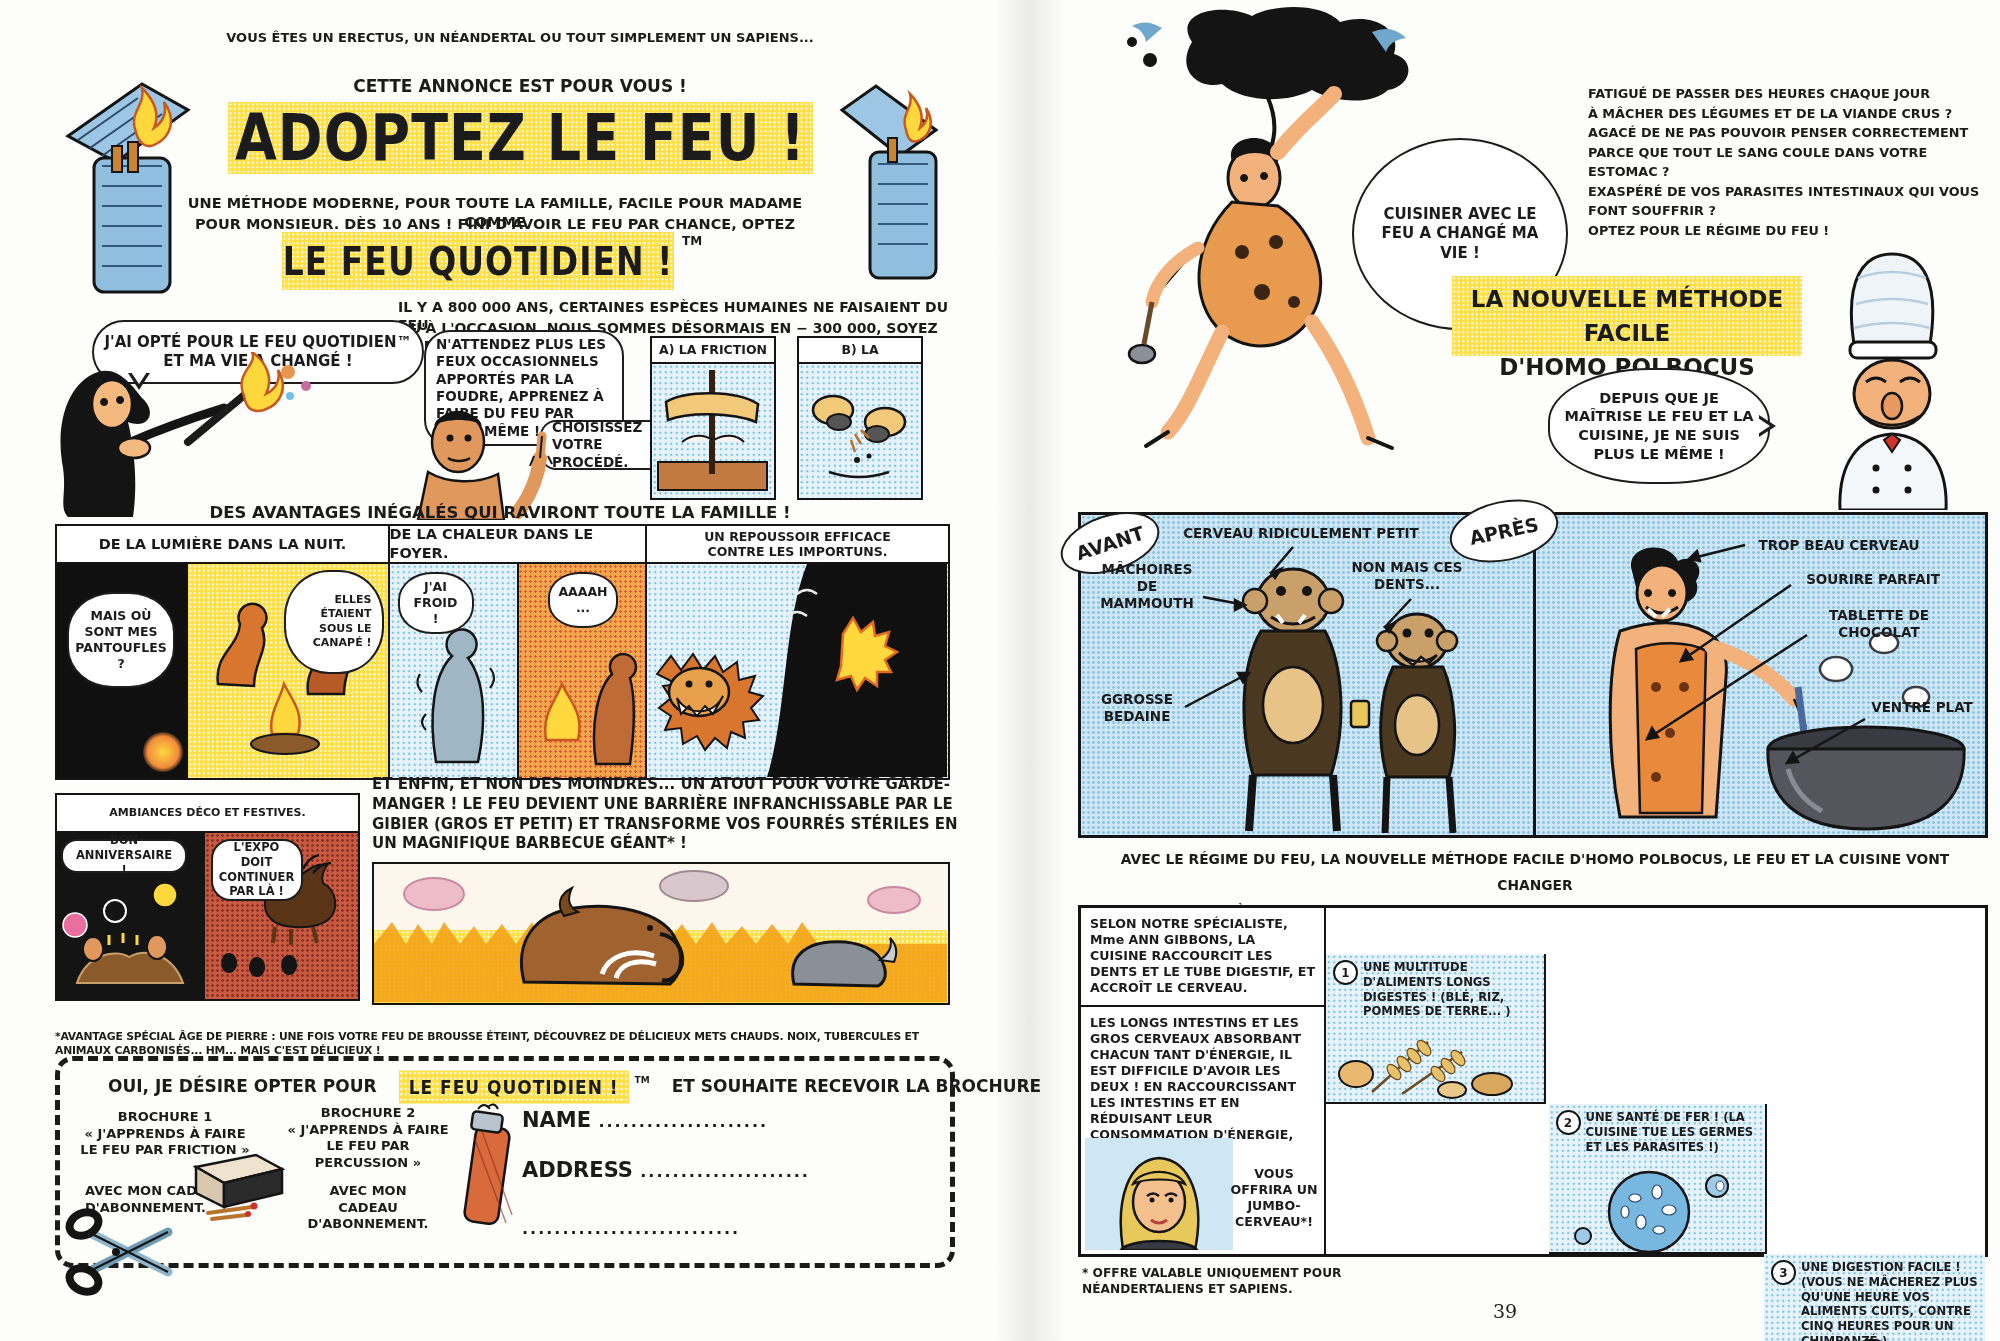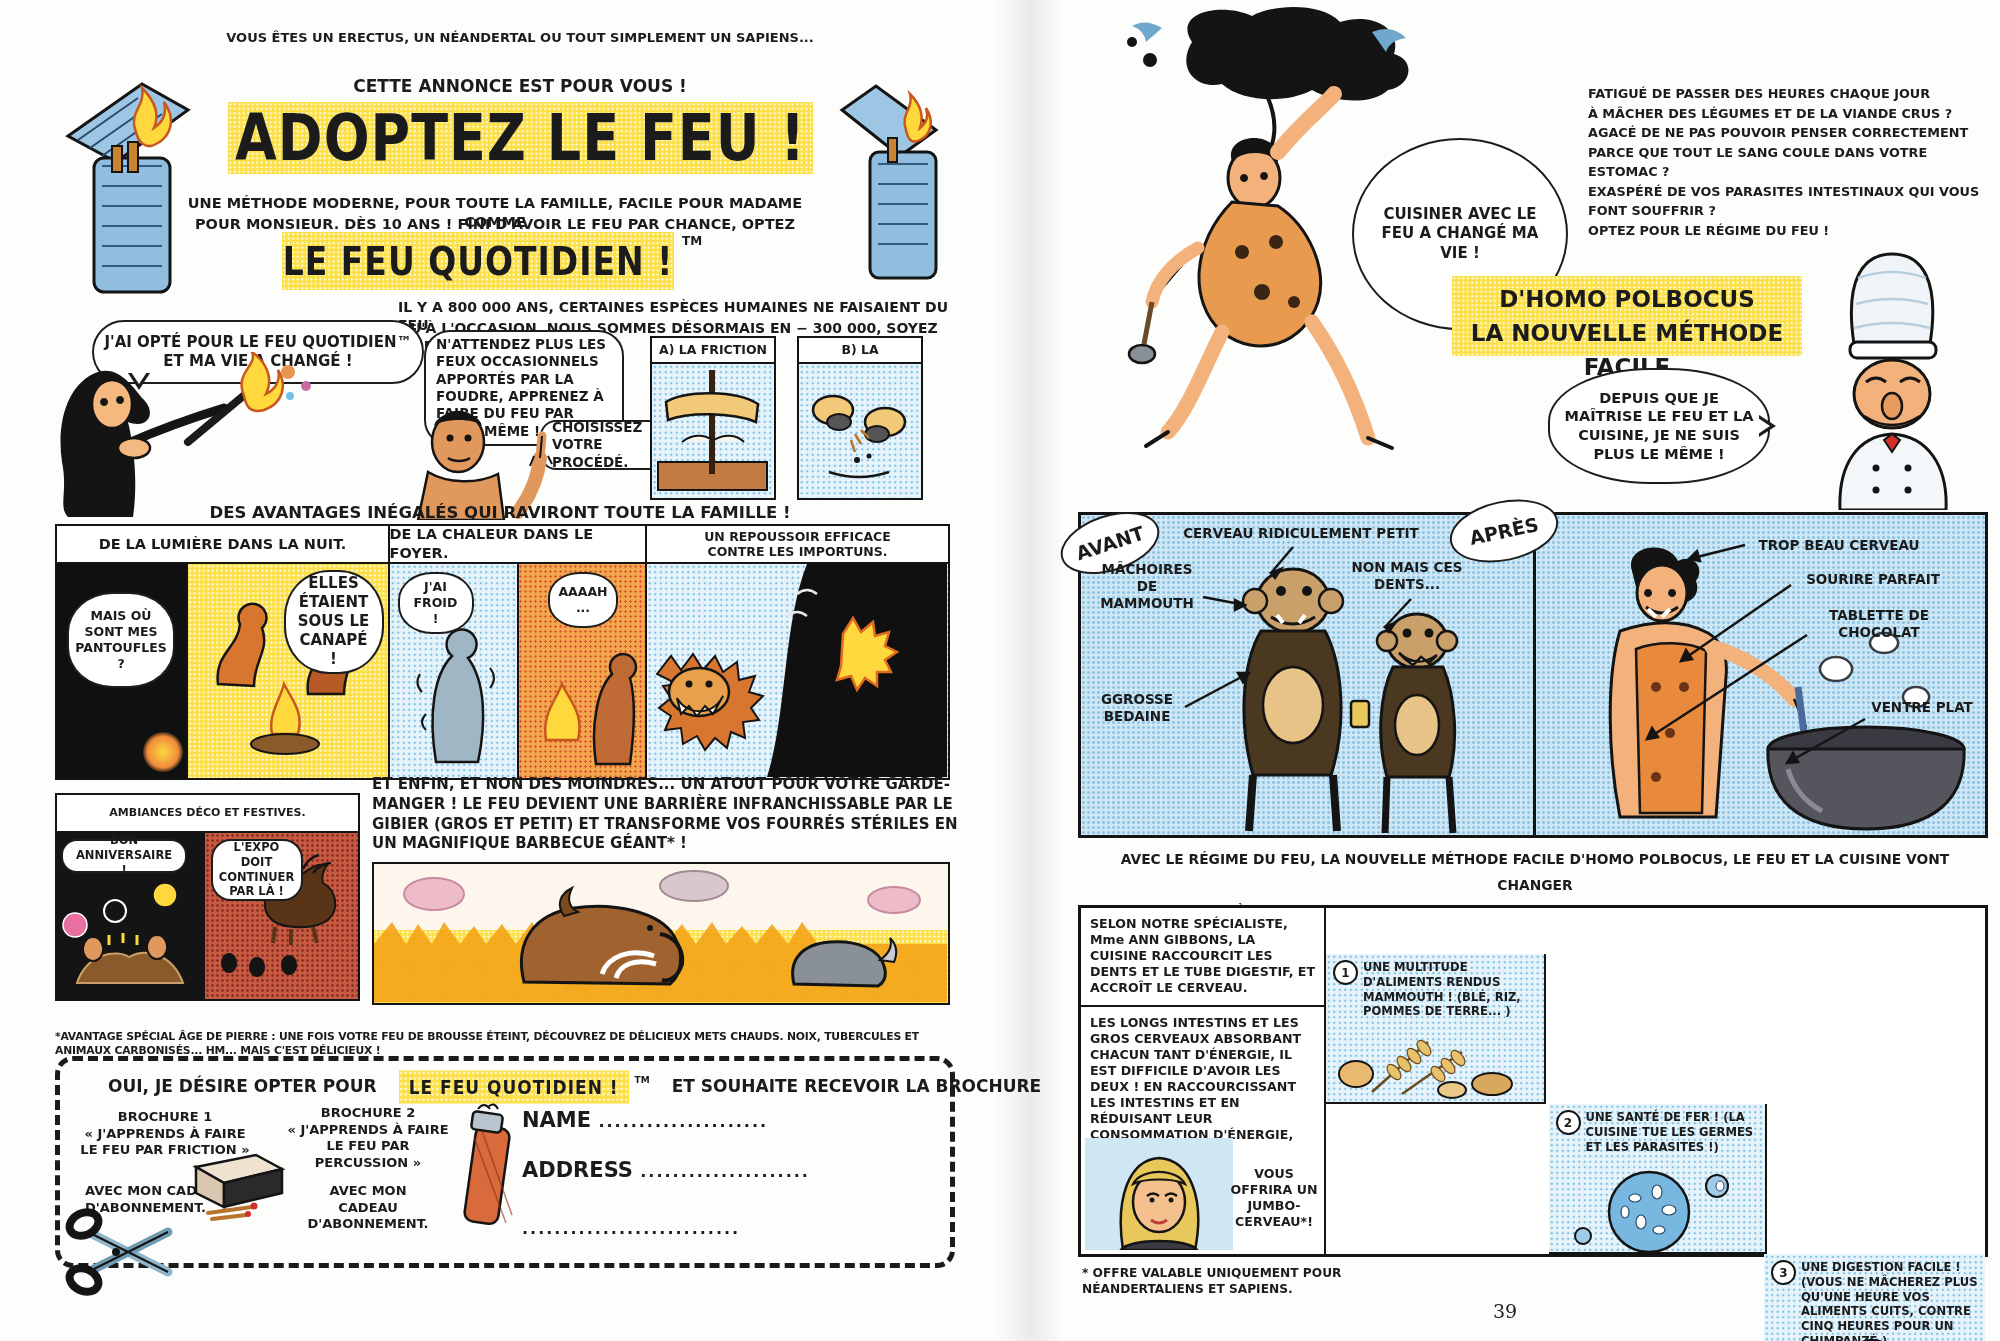--- a/index.html
+++ b/index.html
@@ -164,21 +164,21 @@
            background:radial-gradient(circle,#ffd83e 0%,#f08c3c 55%,rgba(16,16,16,0) 75%);"></div>
     </div>
 
     <div class="panel dots-yellow" style="position:absolute;left:130.5px;top:37.5px;width:204px;height:218px;">
       <svg width="199" height="213" viewBox="0 0 199 213" style="position:absolute;left:0;top:0;">
         <path d="M30,120 C26,90 50,84 52,60 a14,14 0 1,1 22,4 C82,86 66,96 66,122 Z" fill="#d8762f" stroke="#141414" stroke-width="2.5"></path>
         <path d="M120,130 C116,100 140,94 142,72 a13,13 0 1,1 20,4 C170,96 156,104 156,130 Z" fill="#b85a26" stroke="#141414" stroke-width="2.5"></path>
         <path d="M84,170 C80,150 92,136 96,120 C104,136 116,148 110,170 Z" fill="#ffd83e" stroke="#c8581f" stroke-width="2.5"></path>
         <ellipse cx="97" cy="180" rx="34" ry="10" fill="#8a5a2a" stroke="#141414" stroke-width="2"></ellipse>
       </svg>
-      <div class="bub txt ctr" style="left:96px;top:6px;width:100px;height:104px;border-radius:45%;font-size:15px;">
+      <div class="bub txt ctr" style="left:96px;top:6px;width:100px;height:104px;border-radius:45%;font-size:11px;text-align:right;">
         <span>ELLES ÉTAIENT SOUS LE CANAPÉ !</span>
       </div>
     </div>
 
     <div class="panel dots-orange" style="position:absolute;left:461px;top:37.5px;width:132px;height:218px;">
       <svg width="127" height="213" viewBox="0 0 127 213" style="position:absolute;left:0;top:0;">
         <path d="M28,176 C24,150 36,140 44,120 C52,138 66,148 60,176 Z" fill="#ffd83e" stroke="#c8581f" stroke-width="2.5"></path>
         <path d="M78,200 C72,160 80,124 94,110 a13,13 0 1,1 18,4 C118,136 116,170 112,200 Z" fill="#c06a36" stroke="#141414" stroke-width="2.5"></path>
       </svg>
       <div class="bub txt ctr" style="left:30px;top:8px;width:70px;height:56px;border-radius:45%;font-size:12.5px;">
@@ -351,22 +351,22 @@
     <div>FATIGUÉ DE PASSER DES HEURES CHAQUE JOUR</div>
     <div>À MÂCHER DES LÉGUMES ET DE LA VIANDE CRUS ?</div>
     <div>AGACÉ DE NE PAS POUVOIR PENSER CORRECTEMENT</div>
     <div>PARCE QUE TOUT LE SANG COULE DANS VOTRE ESTOMAC ?</div>
     <div>EXASPÉRÉ DE VOS PARASITES INTESTINAUX QUI VOUS</div>
     <div>FONT SOUFFRIR ?</div>
     <div>OPTEZ POUR LE RÉGIME DU FEU !</div>
   </div>
 
   <div class="abs dots-yellow ctr" style="left:1452px;top:276px;width:350px;height:80px;padding-top:6px;box-sizing:border-box;">
+    <div class="txt" style="font-size:23px;line-height:34px;">LA NOUVELLE MÉTHODE FACILE</div>
     <div class="txt" style="font-size:23px;line-height:34px;">D'HOMO POLBOCUS</div>
-    <div class="txt" style="font-size:23px;line-height:34px;">LA NOUVELLE MÉTHODE FACILE</div>
   </div>
 
   <div class="abs" style="left:1792px;top:248px;">
     <svg width="205" height="262" viewBox="0 0 205 262">
       <path d="M62,96 C52,30 72,6 100,6 C130,6 148,32 138,96 Z" fill="#eef4f8" stroke="#141414" stroke-width="3"></path>
       <path d="M66,30 q34,-12 68,0 M64,56 q36,-10 72,0 M62,80 q38,-10 76,0" stroke="#b8cede" stroke-width="2.5" fill="none"></path>
       <rect x="58" y="94" width="86" height="16" rx="7" fill="#fff" stroke="#141414" stroke-width="3"></rect>
       <ellipse cx="100" cy="146" rx="38" ry="34" fill="#f3b27c" stroke="#141414" stroke-width="3"></ellipse>
       <ellipse cx="100" cy="158" rx="10" ry="13" fill="#e89a5e" stroke="#141414" stroke-width="2.5"></ellipse>
       <path d="M74,134 q10,-8 20,0 M108,134 q10,-8 20,0" stroke="#141414" stroke-width="3" fill="none"></path>
@@ -497,21 +497,21 @@
           <path d="M36,112 C44,100 104,100 112,112 Z" fill="#3a3a42" stroke="#141414" stroke-width="2.5"></path>
         </svg>
       </div>
       <div class="txt" style="position:absolute;right:6px;bottom:24px;width:88px;font-size:12.6px;text-align:center;">VOUS OFFRIRA UN JUMBO-CERVEAU*!</div>
     </div>
 
 
     <div class="abs cell dots-blue" style="left:245px;top:46px;width:220px;height:150px;border-right:2.5px solid #141414;border-bottom:2.5px solid #141414;">
       <div class="cellhead">
           <span class="numcirc">1</span>
-        <span class="txt" style="font-size:11.6px;">UNE MULTITUDE D'ALIMENTS RENDUS MAMMOUTH ! (BLÉ, RIZ, POMMES DE TERRE... )</span>
+        <span class="txt" style="font-size:11.6px;">UNE MULTITUDE D'ALIMENTS LONGS DIGESTES ! (BLÉ, RIZ, POMMES DE TERRE... )</span>
         </div>
       <svg width="200" height="78" viewBox="0 0 200 78" style="position:absolute;left:6px;bottom:2px;">
         <path d="M40,70 L96,20 M70,72 L130,30" stroke="#6a4a1e" stroke-width="2.5"></path>
         <g fill="#e8c26a" stroke="#6a4a1e" stroke-width="1.2">
           <ellipse cx="92" cy="26" rx="5" ry="9" transform="rotate(-40 92 26)"></ellipse>
             <ellipse cx="82" cy="34" rx="5" ry="9" transform="rotate(-40 82 34)"></ellipse>
           <ellipse cx="72" cy="42" rx="5" ry="9" transform="rotate(-40 72 42)"></ellipse>
             <ellipse cx="62" cy="50" rx="5" ry="9" transform="rotate(-40 62 50)"></ellipse>
           <ellipse cx="126" cy="36" rx="5" ry="9" transform="rotate(-40 126 36)"></ellipse>
             <ellipse cx="116" cy="44" rx="5" ry="9" transform="rotate(-40 116 44)"></ellipse>

